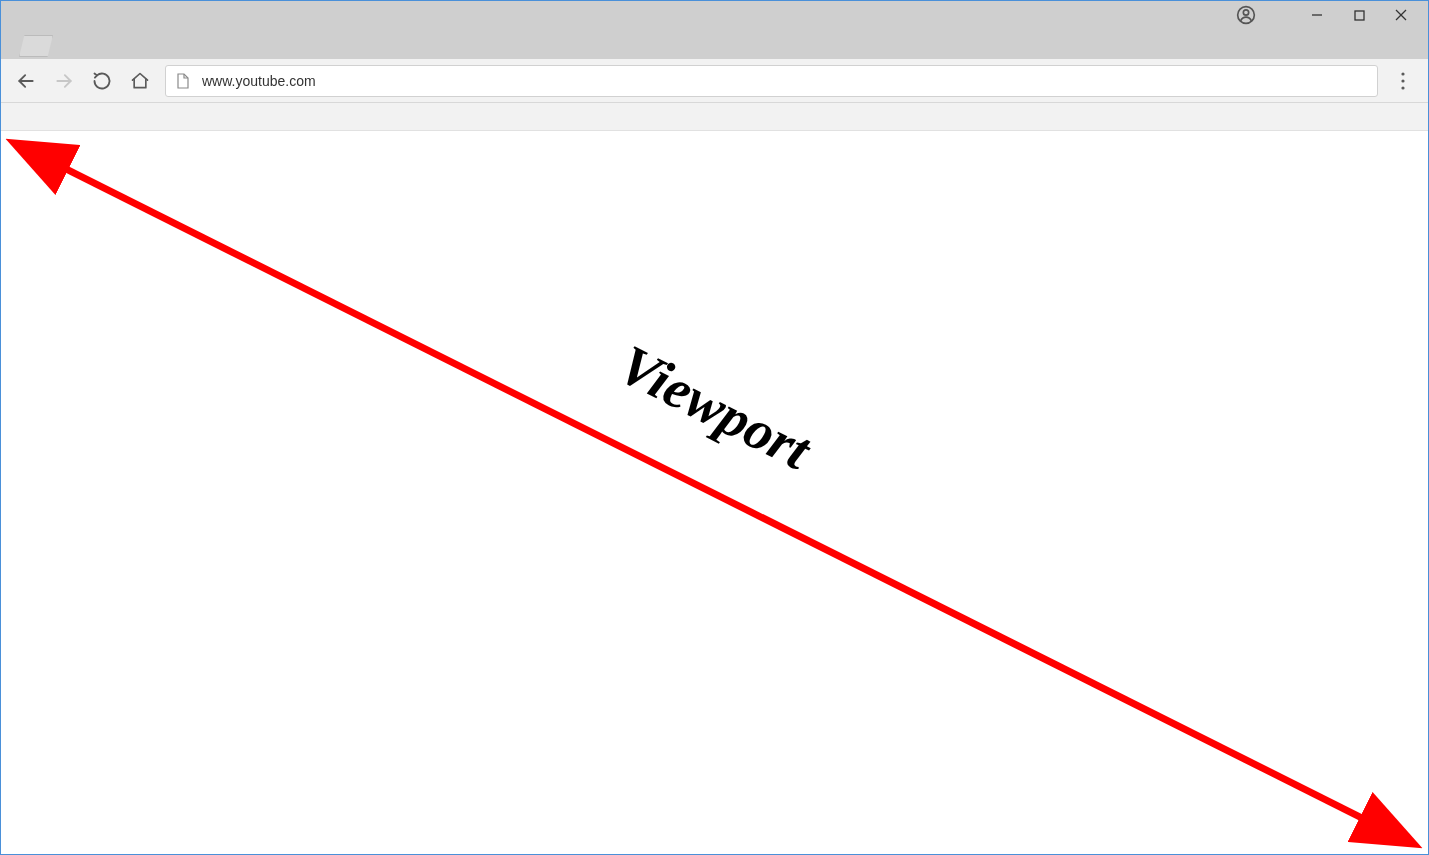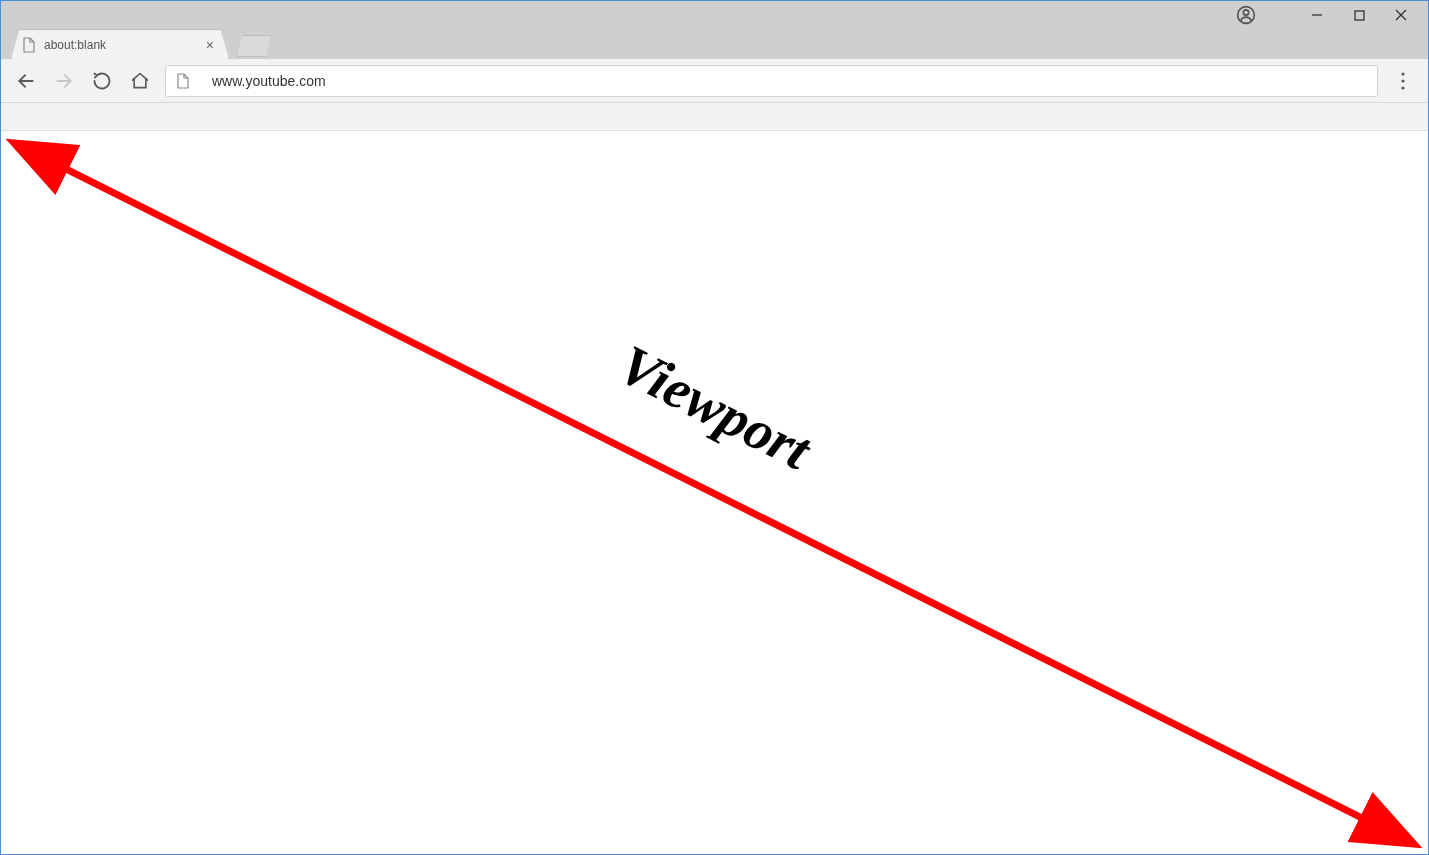--- a/index.html
+++ b/index.html
@@ -121,21 +121,21 @@
   }
   .omnibox {
     flex: 1;
     height: 32px;
     background: #ffffff;
     border: 1px solid #d1d1d1;
     border-radius: 3px;
     display:flex;
     align-items:center;
     padding: 0 10px;
-    gap: 20px;
+    gap: 10px;
   }
   .omnibox input {
     flex: 1;
     border: none;
     outline: none;
     font-size: 14px;
     color: #333;
     background: transparent;
   }
   .omnibox .page-icon {
@@ -215,30 +215,20 @@
       <span class="win-btn">
         <svg width="12" height="12" viewBox="0 0 12 12">
             <line x1="1" y1="1" x2="11" y2="11" stroke="#333" stroke-width="1.3"></line>
             <line x1="11" y1="1" x2="1" y2="11" stroke="#333" stroke-width="1.3"></line>
           </svg>
       </span>
     </div>
   </div>
 
   <div class="tabstrip">
-    <div class="tab">
-      <span class="file-icon">
-        <svg width="14" height="16" viewBox="0 0 14 16" fill="none" stroke="#888" stroke-width="1.2">
-          <path d="M2 1h6l4 4v10H2z"></path>
-          <path d="M8 1v4h4"></path>
-        </svg>
-      </span>
-      <span class="tab-title">about:blank</span>
-      <span class="close-icon">×</span>
-    </div>
     <div class="newtab"></div>
   </div>
 
   <div class="toolbar">
     <span class="nav-btn">
       <svg width="20" height="20" viewBox="0 0 24 24" fill="none" stroke="#5a5a5a" stroke-width="2.2" stroke-linecap="round" stroke-linejoin="round">
         <line x1="20" y1="12" x2="4" y2="12"></line>
         <polyline points="11 5 4 12 11 19"></polyline>
       </svg>
     </span>

